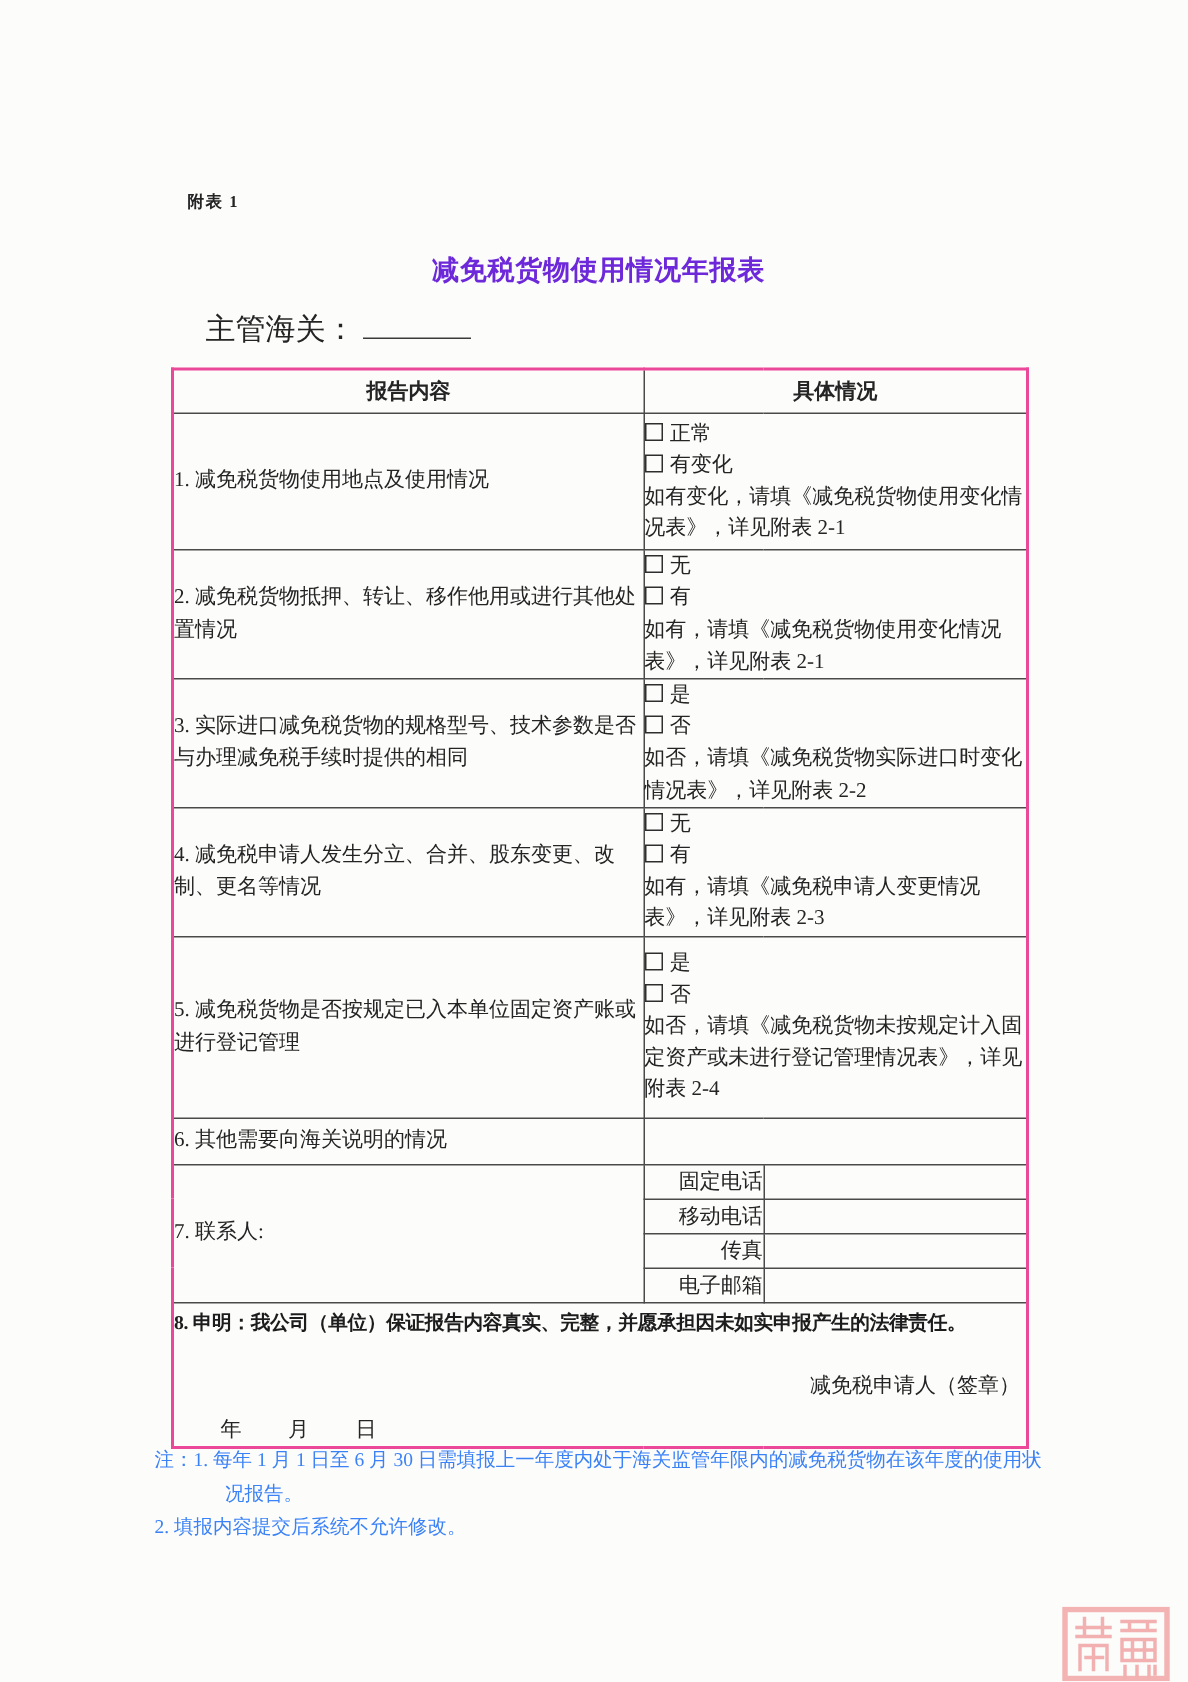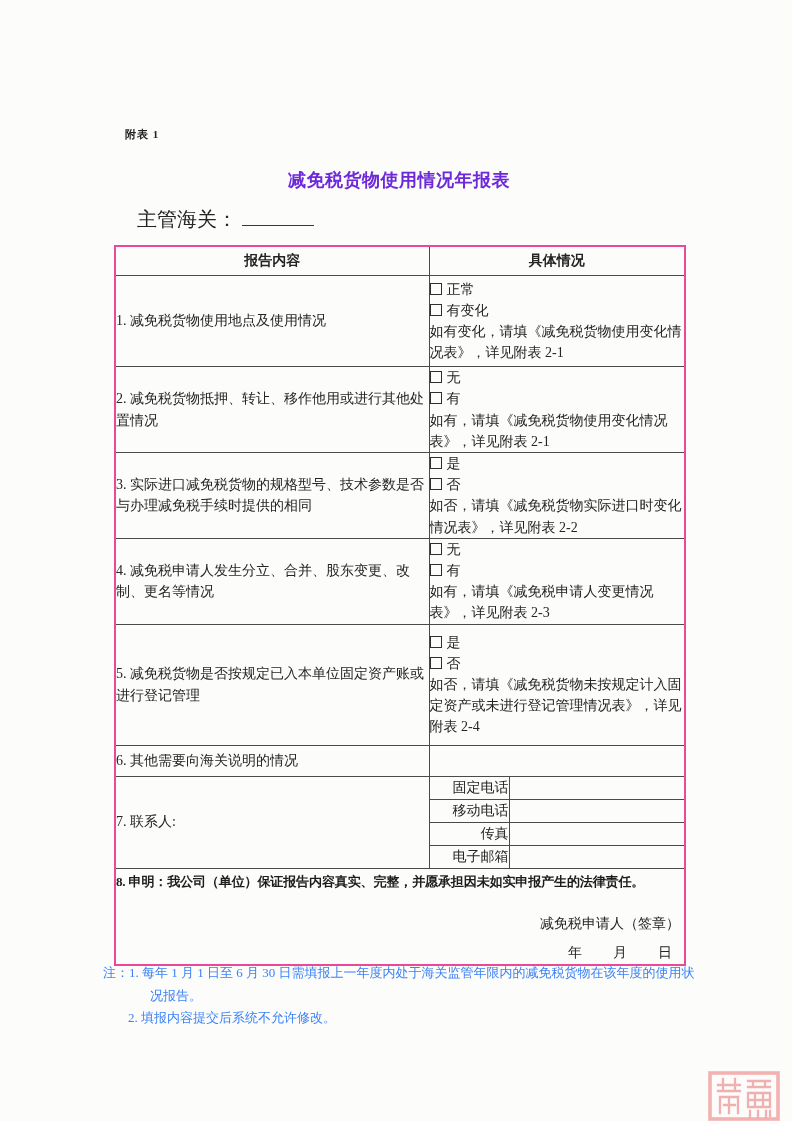--- a/index.html
+++ b/index.html
@@ -22,26 +22,26 @@
   td.c1{padding:5px 8px 5px 11px;line-height:21.5px;}
   td.c2{padding:4px 8px 4px 9px;line-height:21.2px;margin-left:32px;}
   .cb{display:inline-block;width:10px;height:10px;border:1.5px solid #2e2e2e;margin-right:5px;vertical-align:-1px;background:transparent;}
   .opt{white-space:nowrap;}
   td.lbl{text-align:right;font-size:13.5px;}
   tr.rh1{height:91px;} tr.rh2{height:86px;} tr.rh3{height:85px;} tr.rh4{height:85px;}
   tr.rh5{height:121px;} tr.rh6{height:31px;padding-left:44px;} tr.rh7{height:23px;} tr.rh8{height:97px;}
   td.decl{vertical-align:top;padding:9px 10px 0 11px;}
   .decl-text{font-weight:bold;font-size:13.1px;letter-spacing:-.2px;white-space:nowrap;line-height:21px;color:#1c1c1c;}
   .sign-line{text-align:right;margin-top:23px;padding-right:4px;font-size:14px;}
-  .date-line{text-align:right;margin-top:11px;padding-right:12px;font-size:14px;}
+  .date-line{text-align:left;margin-top:11px;padding-right:12px;font-size:14px;}
   .date-line span{margin-left:31px;}
 
   .notes{position:absolute;left:103px;top:962px;width:600px;font-size:13px;line-height:22.5px;color:#3b82f6;}
   .note-item.first{padding-left:47px;text-indent:-47px;}
-  .note-item.second{margin-left:25px;}
+  .note-item.second{}
 
   .seal{position:absolute;left:708px;top:1071px;opacity:.85;}
 </style>
 </head>
 <body>
 
 <div class="page">
 
   <div class="appendix">附表 1</div>
   <div class="doc-title">减免税货物使用情况年报表</div>

